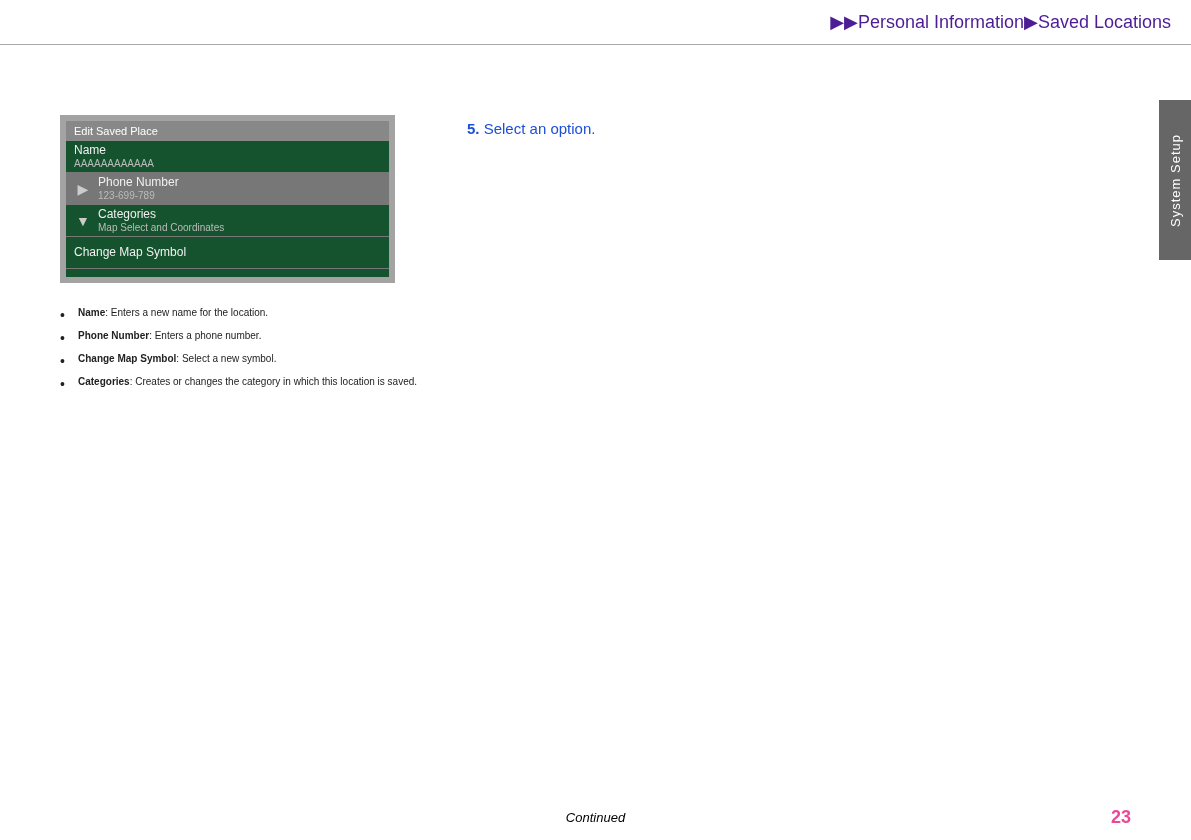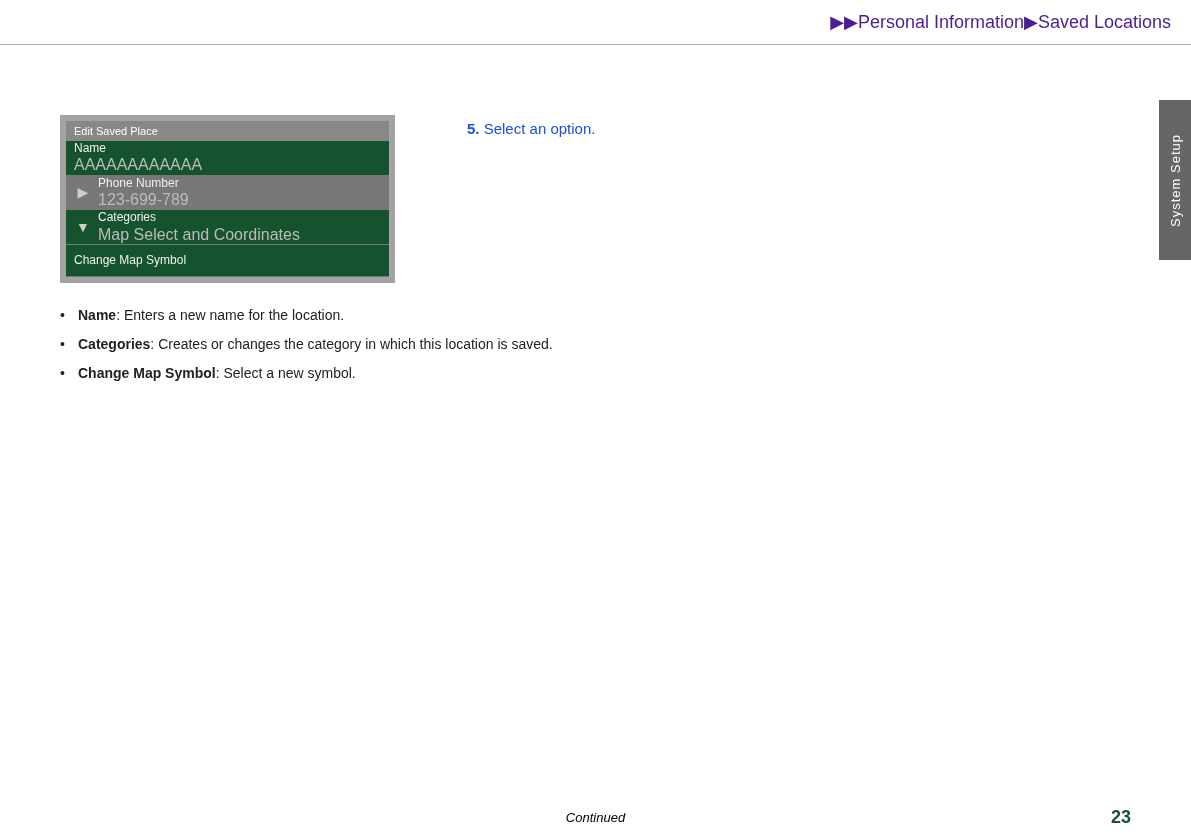--- a/index.html
+++ b/index.html
@@ -112,21 +112,21 @@
     }
 
     .device-menu-main {
       font-size: 12px;
       color: #f0f0f0;
       font-weight: normal;
       line-height: 1.2;
     }
 
     .device-menu-sub {
-      font-size: 16px;
+      font-size: 10px;
       color: #bbb;
       line-height: 1.2;
     }
 
     .device-menu-content {
       display: flex;
       flex-direction: column;
     }
 
     
@@ -156,21 +156,21 @@
       color: #222;
       margin-bottom: 10px;
     }
 
     .options-list {
       list-style: none;
       padding: 0;
     }
 
     .options-list li {
-      font-size: 14px;
+      font-size: 10px;
       color: #222;
       margin-bottom: 8px;
       padding-left: 18px;
       position: relative;
       line-height: 1.5;
     }
 
     .options-list li::before {
       content: "•";
       position: absolute;
@@ -200,21 +200,21 @@
       font-size: 13px;
       font-style: italic;
       color: #000000;
     }
 
     .footer-page {
       position: absolute;
       right: 60px;
       font-size: 18px;
       font-weight: bold;
-      color: #14532d;
+      color: #ec4899;
       margin-left: 12px;
     }
   </style>
 </head>
 <body>
 
 <div class="breadcrumb-bar">
   <span class="breadcrumb-text">
     <span>▶▶</span><span>Personal Information</span><span>▶</span><span>Saved Locations</span>
   </span>
@@ -263,24 +263,27 @@
     <span class="step-number">5.</span>
     <span>Select an option.</span>
   </div>
 
   <div class="options-section">
     <ul class="options-list">
       <li>
         <span class="option-bold">Name</span><span>: Enters a new name for the location.</span>
       </li>
       <li>
+        <span class="option-bold">Phone Number</span><span>: Enters a phone number.</span>
+      </li>
+      <li>
+        <span class="option-bold">Change Map Symbol</span><span>: Select a new symbol.</span>
+      </li>
+      <li>
         <span class="option-bold">Categories</span><span>: Creates or changes the category in which this location is saved.</span>
-      </li>
-      <li>
-        <span class="option-bold">Change Map Symbol</span><span>: Select a new symbol.</span>
       </li>
     </ul>
   </div>
 
 </div>
 
 <div class="footer">
   <span class="footer-continued">Continued</span>
   <span class="footer-page">23</span>
 </div>

